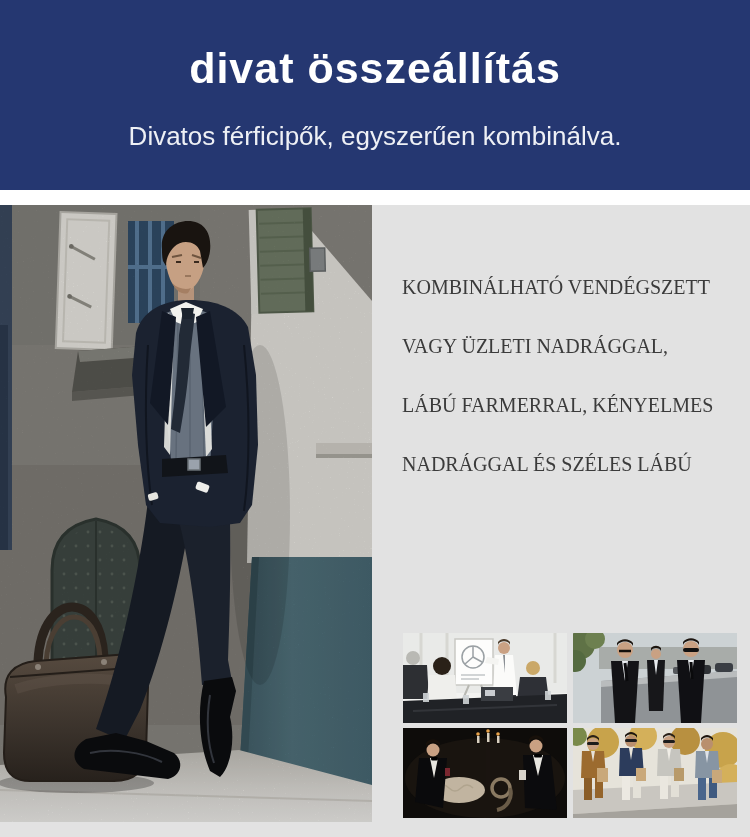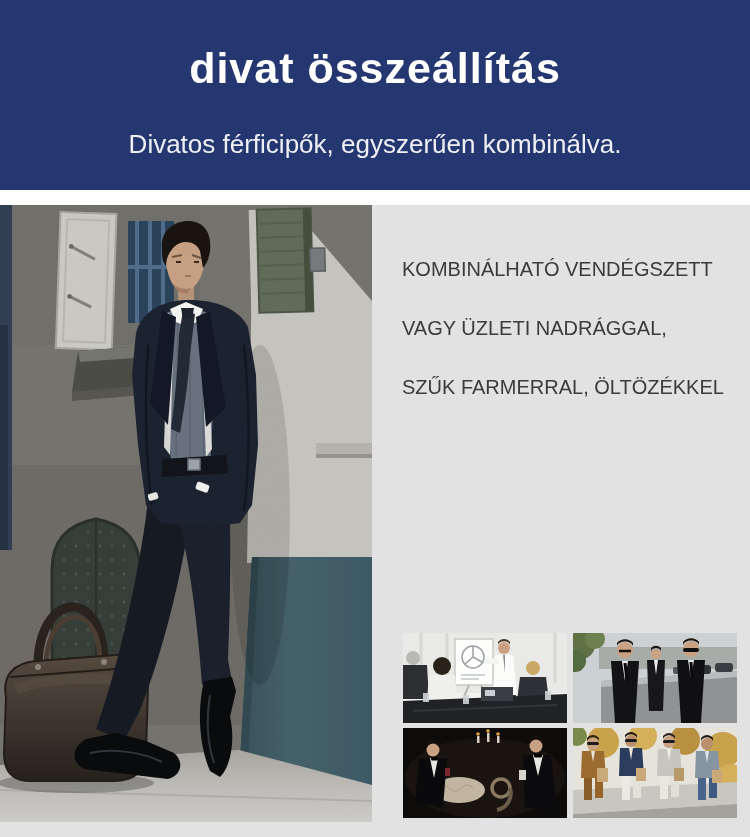--- a/index.html
+++ b/index.html
@@ -9,29 +9,29 @@
     --body-text:#3b3b3b;
   }
   *{box-sizing:border-box;}
   html,body{margin:0;padding:0;background:#ffffff;}
   body{font-family:"Liberation Sans", sans-serif;}
   .page{position:relative;width:750px;height:837px;background:#ffffff;overflow:hidden;padding-left:13px;}
 
   
   .banner{position:absolute;left:0;top:0;width:750px;height:190px;background:var(--header-bg);text-align:center;}
   .banner h1{margin:0;padding-top:44px;font-size:43px;font-weight:bold;letter-spacing:1px;color:var(--header-text);}
-  .banner p{margin:12px;padding-top:24px;font-size:26px;font-weight:normal;color:#eef0f5;}
+  .banner p{margin:4px;padding-top:24px;font-size:26px;font-weight:normal;color:#eef0f5;}
 
   
   .content{position:absolute;left:0;top:205px;width:750px;height:632px;background:var(--panel-bg);}
   .main-photo{position:absolute;left:0;top:0;width:372px;height:617px;}
   .main-photo svg{display:block;}
 
   
-  .desc{position:absolute;left:402px;top:52px;width:346px;}
+  .desc{position:absolute;left:402px;top:70px;width:346px;font-family:Liberation Serif, serif;}
   .desc-line{height:59px;font-size:20px;line-height:24px;color:var(--body-text);white-space:nowrap;}
 
   
   .thumb-grid{position:absolute;left:403px;top:428px;display:grid;grid-template-columns:164px 164px;column-gap:6px;row-gap:5px;}
   .thumb{width:164px;height:90px;overflow:hidden;}
   .thumb svg{display:block;}
 </style>
 </head>
 <body>
 
@@ -194,21 +194,22 @@
           <path d="M172,52 L182,50 M192,50 L201,53" stroke="#6e543f" stroke-width="2" fill="none"></path>
           <path d="M176,57 L181,57 M194,57 L199,57" stroke="#3a2a1e" stroke-width="2" fill="none"></path>
           <path d="M185,71 L191,71" stroke="#8a6a50" stroke-width="1.5" fill="none"></path>
         </g>
       </svg>
     </div>
 
     <div class="desc">
       <div class="desc-line">KOMBINÁLHATÓ VENDÉGSZETT</div>
       <div class="desc-line">VAGY ÜZLETI NADRÁGGAL,</div>
-      <div class="desc-line">SZŰK FARMERRAL, ÖLTÖZÉKKEL</div>
+      <div class="desc-line">LÁBÚ FARMERRAL, KÉNYELMES</div>
+      <div class="desc-line">NADRÁGGAL ÉS SZÉLES LÁBÚ</div>
     </div>
 
     <div class="thumb-grid">
 
       <div class="thumb">
         <svg width="164" height="90" viewBox="0 0 164 90" xmlns="http://www.w3.org/2000/svg">
           <rect width="164" height="90" fill="#f2f2f0"></rect>
           <rect x="0" y="0" width="164" height="60" fill="#e9eae8"></rect>
           <path d="M18,0 V58 M44,0 V58 M152,0 V50" stroke="#d7d7d2" stroke-width="3"></path>
           <g>

